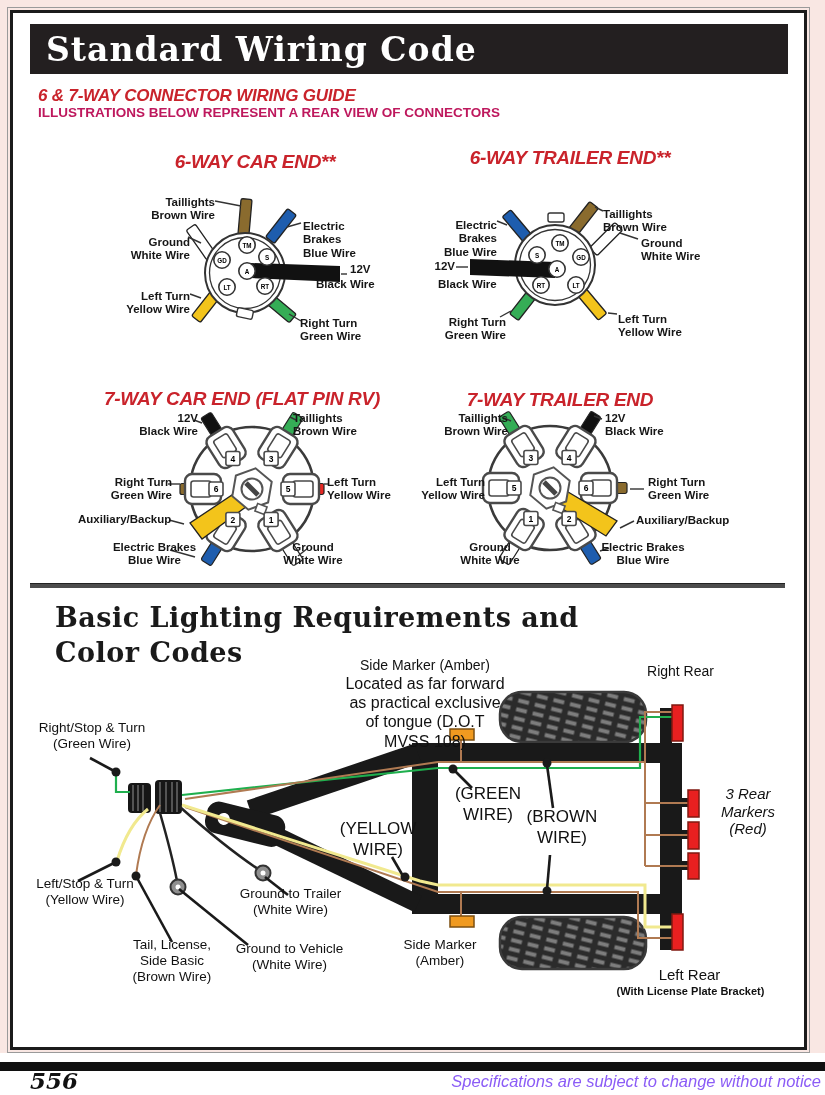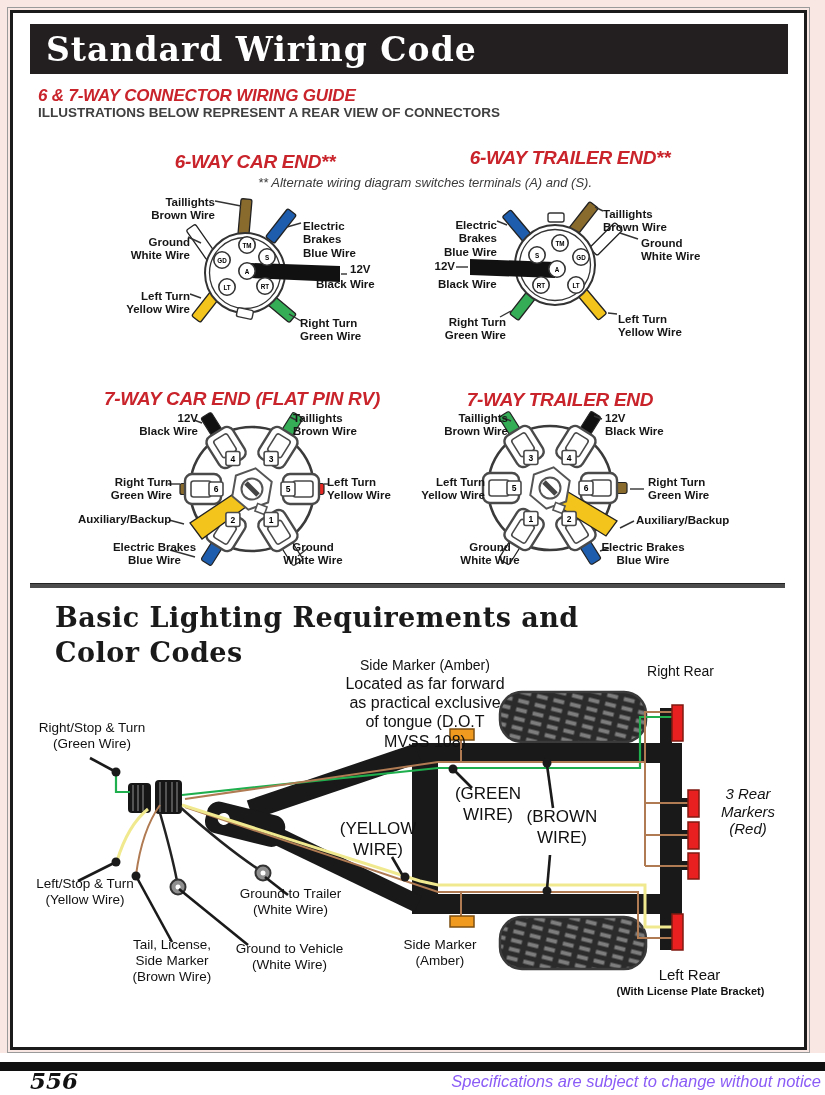--- a/index.html
+++ b/index.html
@@ -5,21 +5,21 @@
   html,body{margin:0;padding:0;background:#f9e7e3;}
   .page{position:relative;width:825px;height:1095px;overflow:hidden;
         font-family:"Liberation Sans",sans-serif;color:#151515;}
   .white-below{position:absolute;left:0;top:1053px;width:825px;height:42px;background:#ffffff;}
   .frame{position:absolute;left:10px;top:10px;width:797px;height:1040px;background:#fff;
          border:3px solid #1b1b1b;outline:1px solid #9a9a9a;outline-offset:2px;box-sizing:border-box;}
   .titlebar{position:absolute;left:30px;top:24px;width:758px;height:50px;background:#231f20;
             display:flex;align-items:center;padding-left:16px;box-sizing:border-box;}
   .titlebar .t{font:700 33px "DejaVu Serif",serif;color:#fff;letter-spacing:1px;}
   .red-head{position:absolute;left:38px;top:87px;color:#c9232b;font:italic 700 17px/1 "Liberation Sans",sans-serif;letter-spacing:-.2px;}
-  .sub-head{position:absolute;left:38px;top:106px;color:#404040;font:700 13.5px/1 "Liberation Sans",sans-serif;text-align:center;}
+  .sub-head{position:absolute;left:38px;top:106px;color:#be185d;font:700 13.5px/1 "Liberation Sans",sans-serif;text-align:center;}
   .sec-head{position:absolute;color:#c9232b;font:italic 700 19px/1 "Liberation Sans",sans-serif;text-align:center;letter-spacing:-.3px;}
   .alt-note{position:absolute;left:205px;top:176px;width:440px;text-align:center;color:#3a3a3a;
             font:italic 400 13px/1.1 "Liberation Sans",sans-serif;}
   .lbl{position:absolute;font:700 11.5px/1.16 "Liberation Sans",sans-serif;color:#161616;white-space:pre-line;}
   .r{text-align:right}.c{text-align:center}
   .dg{position:absolute;}
   .divider{position:absolute;left:30px;top:583px;width:755px;height:4px;background:#4c4c4c;border-top:1px solid #222;}
   .bl-head{position:absolute;left:55px;top:600px;font:700 27px/1.3 "DejaVu Serif",serif;color:#1a1a1a;white-space:pre-line;letter-spacing:.5px;}
   .tl{position:absolute;font:400 13.5px/1.18 "Liberation Sans",sans-serif;color:#111;white-space:pre-line;text-align:center;}
   .tl.big{font-size:17px;line-height:1.25;}
@@ -38,21 +38,20 @@
   <div class="frame"></div>
 
   <div class="titlebar">
     <span class="t">Standard Wiring Code</span>
   </div>
   <div class="red-head">6 &amp; 7-WAY CONNECTOR WIRING GUIDE</div>
   <div class="sub-head">ILLUSTRATIONS BELOW REPRESENT A REAR VIEW OF CONNECTORS</div>
 
   <div class="sec-head" style="left:120px;top:152px;width:270px;">6-WAY CAR END**</div>
   <div class="sec-head" style="left:430px;top:148px;width:280px;">6-WAY TRAILER END**</div>
-  <div class="alt-note">** Alternate wiring diagram switches terminals (A) and (S).</div>
 
   <svg class="dg" style="left:95px;top:193px;" width="300" height="150" viewBox="0 0 300 150">
     <g>
         <rect x="-5.5" y="-18" width="11" height="36" rx="2" transform="translate(150,24) rotate(5)" fill="#8a6b2e" stroke="#222" stroke-width="1.3"></rect>
       </g>
     <g>
         <rect x="-5.5" y="-18" width="11" height="36" rx="2" transform="translate(186,33) rotate(38)" fill="#1e5dae" stroke="#222" stroke-width="1.3"></rect>
       </g>
     <g>
         <rect x="-5.5" y="-18" width="11" height="36" rx="2" transform="translate(106,49) rotate(-35)" fill="#ffffff" stroke="#222" stroke-width="1.3"></rect>
@@ -473,21 +472,21 @@
   <div class="tl big" style="left:328px;top:818px;width:100px;">(YELLOW
 WIRE)</div>
   <div class="tl" style="left:703px;top:785px;width:90px;font-size:15px;font-style:italic;">3 Rear
 Markers
 (Red)</div>
   <div class="tl" style="left:15px;top:876px;width:140px;">Left/Stop &amp; Turn
 (Yellow Wire)</div>
   <div class="tl" style="left:228px;top:886px;width:125px;">Ground to Trailer
 (White Wire)</div>
   <div class="tl" style="left:108px;top:937px;width:128px;">Tail, License,
-Side Marker
+Side Basic
 (Brown Wire)</div>
   <div class="tl" style="left:222px;top:941px;width:135px;">Ground to Vehicle
 (White Wire)</div>
   <div class="tl" style="left:390px;top:937px;width:100px;">Side Marker
 (Amber)</div>
   <div class="tl" style="left:612px;top:966px;width:155px;font-size:15px;">Left Rear</div>
   <div class="tl tiny" style="left:598px;top:985px;width:185px;font-weight:bold;">(With License Plate Bracket)</div>
 
   <div class="footer-bar"></div>
   <div class="page-num">556</div>

